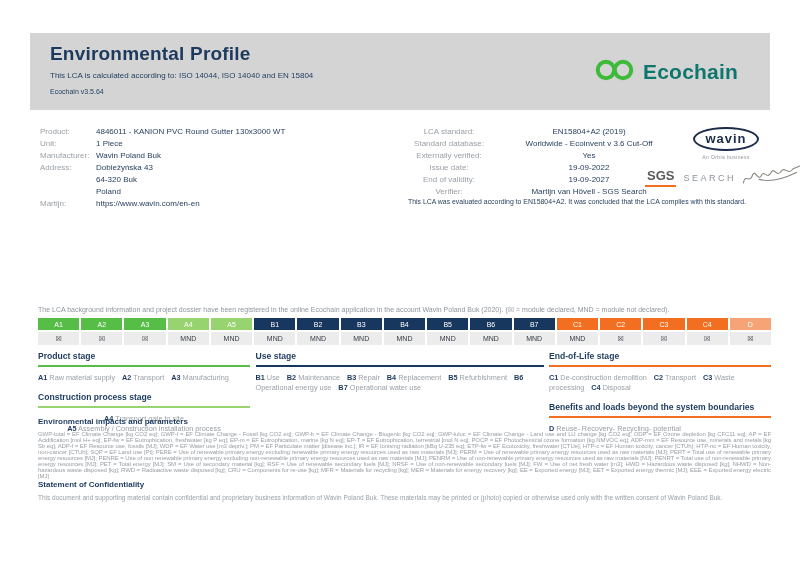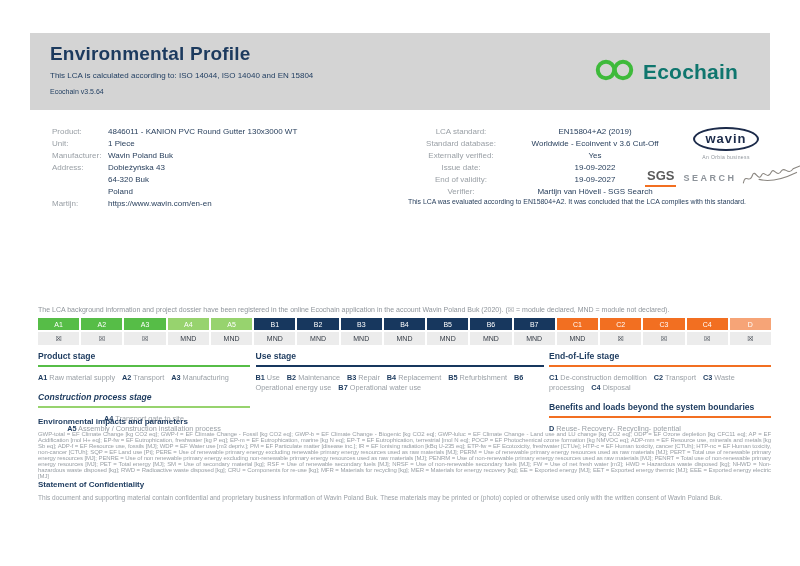--- a/index.html
+++ b/index.html
@@ -10,38 +10,38 @@
   
   .header-bar { position:absolute; left:30px; top:33px; width:740px; height:77px; background:#d4d4d4; padding:10px 20px; }
   .hdr-title { color:#1c3a5e; font-size:19px; font-weight:600; letter-spacing:.2px; }
   .hdr-sub { color:#1c3a5e; font-size:8px; margin-top:6px; }
   .hdr-ver { color:#1c3a5e; font-size:7px; margin-top:8px; }
   .ecochain-logo { position:absolute; right:32px; top:25px; display:flex; align-items:center; gap:7px; }
   .ecochain-logo .word { color:#0f766e; font-size:21px; font-weight:bold; letter-spacing:.2px; }
 
   
   .info-table { position:absolute; font-size:8px; line-height:12px; }
-  .info-row { display:grid;margin-left:12px; }
+  .info-row { display:grid; }
   .info-left { left:40px; top:126px; width:350px; }
   .info-left .info-row { grid-template-columns:56px auto; }
   .info-right { left:408px; top:126px; width:280px; }
   .info-right .info-row { grid-template-columns:82px auto;text-align:center; }
   .ilabel { color:#9aa0a6; }
   .ivalue { color:#2a415e; white-space:pre-line; }
   .eval-note { position:absolute; left:408px; top:198px; width:375px; font-size:6.9px; color:#2a415e; white-space:nowrap; }
 
   
   .wavin { position:absolute; left:688px; top:127px; width:76px; text-align:center; }
   .wavin .oval { display:inline-block; border:2px solid #1c2b4a; border-radius:50%; padding:3px 10px 4px; color:#1c2b4a; font-weight:bold; font-size:13px; letter-spacing:1px; line-height:1; }
   .wavin .sub { margin-top:3px; font-size:5px; color:#8d939a; letter-spacing:.4px; }
 
   
   .sgs-row { position:absolute; left:645px; top:166px; display:flex; align-items:center; gap:7px; }
   .sgs-word { font-size:13px; font-weight:bold; color:#5a5a5a; border-bottom:2px solid #f26f21; line-height:1.1; padding:0 2px 1px; }
-  .search-word { font-size:9px; color:#8d939a; letter-spacing:2.5px; font-weight:bold; }
+  .search-word { font-size:9px; color:#8d939a; letter-spacing:2.5px; font-weight:normal; }
   .signature { margin-left:-2px; transform:rotate(-6deg); }
 
   
   .reg-note { position:absolute; left:38px; top:306px; width:740px; font-size:7px; color:#8f959b; white-space:nowrap; }
 
   
   .module-table { position:absolute; left:38px; top:318px; width:733px; }
   .mod-row { display:grid; grid-template-columns:repeat(17,1fr); gap:2px; margin-bottom:2px; }
   .mod-cell { text-align:center; font-size:7px; padding:2.5px 0; }
   .mod-head { color:#ffffff; }
@@ -198,21 +198,21 @@
       </div>
   </div>
 
   <div class="stages">
     <div class="stage-col">
         <div class="stage-section">
           <div class="stage-title" style="border-bottom-color: rgb(86, 189, 71);">Product stage</div>
           <div class="stage-items"><span class="stage-item"><span class="code">A1</span><span class="lbl"> Raw material supply</span></span><span class="stage-item"><span class="code">A2</span><span class="lbl"> Transport</span></span><span class="stage-item"><span class="code">A3</span><span class="lbl"> Manufacturing</span></span></div>
         </div>
         <div class="stage-section">
-          <div class="stage-title" style="border-bottom-color: rgb(151, 211, 110); font-style: italic;">Construction process stage</div>
+          <div class="stage-title" style="border-bottom-color: rgb(151, 211, 110);">Construction process stage</div>
           <div class="stage-items block">
             <span class="stage-item"><span class="code">A4</span><span class="lbl"> Transport gate to site</span></span>
             <span class="stage-item"><span class="code">A5</span><span class="lbl"> Assembly / Construction installation process</span></span>
           </div>
         </div>
       </div>
     <div class="stage-col">
         <div class="stage-section">
           <div class="stage-title" style="border-bottom-color: rgb(23, 55, 94);">Use stage</div>
           <div class="stage-items"><span class="stage-item"><span class="code">B1</span><span class="lbl"> Use</span></span><span class="stage-item"><span class="code">B2</span><span class="lbl"> Maintenance</span></span><span class="stage-item"><span class="code">B3</span><span class="lbl"> Repair</span></span><span class="stage-item"><span class="code">B4</span><span class="lbl"> Replacement</span></span><span class="stage-item"><span class="code">B5</span><span class="lbl"> Refurbishment</span></span><span class="stage-item"><span class="code">B6</span><span class="lbl"> Operational energy use</span></span><span class="stage-item"><span class="code">B7</span><span class="lbl"> Operational water use</span></span></div>

